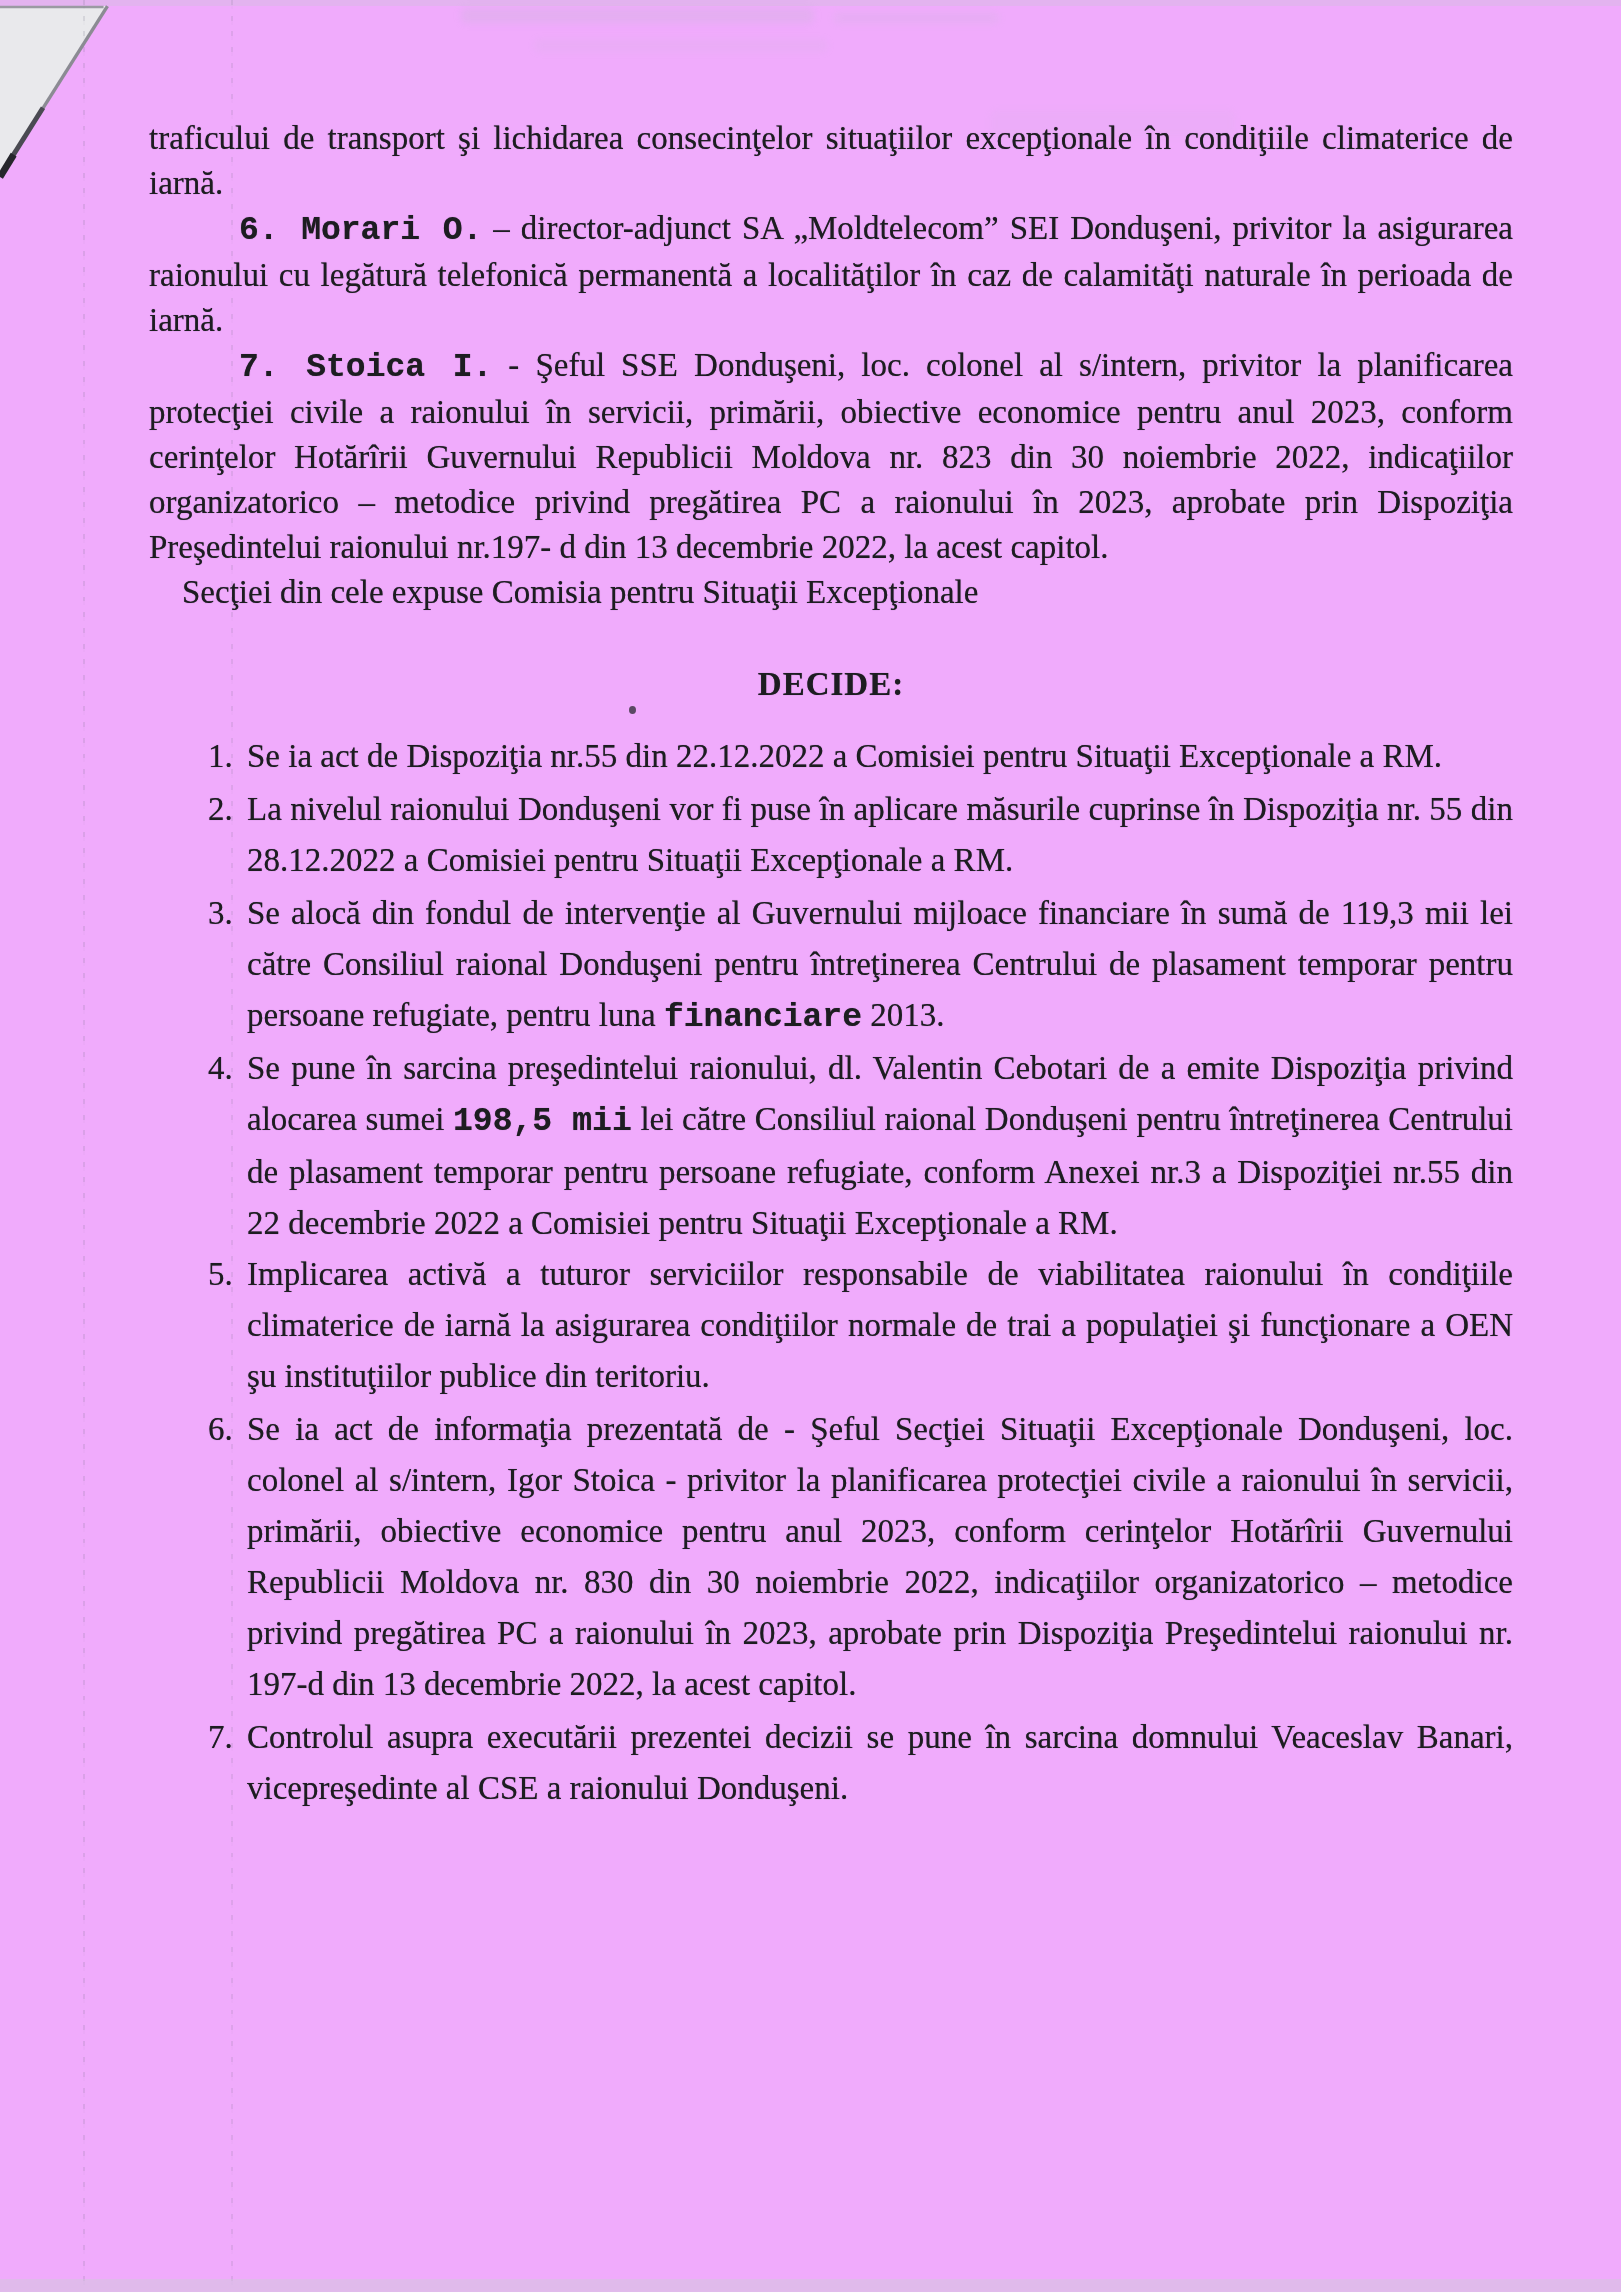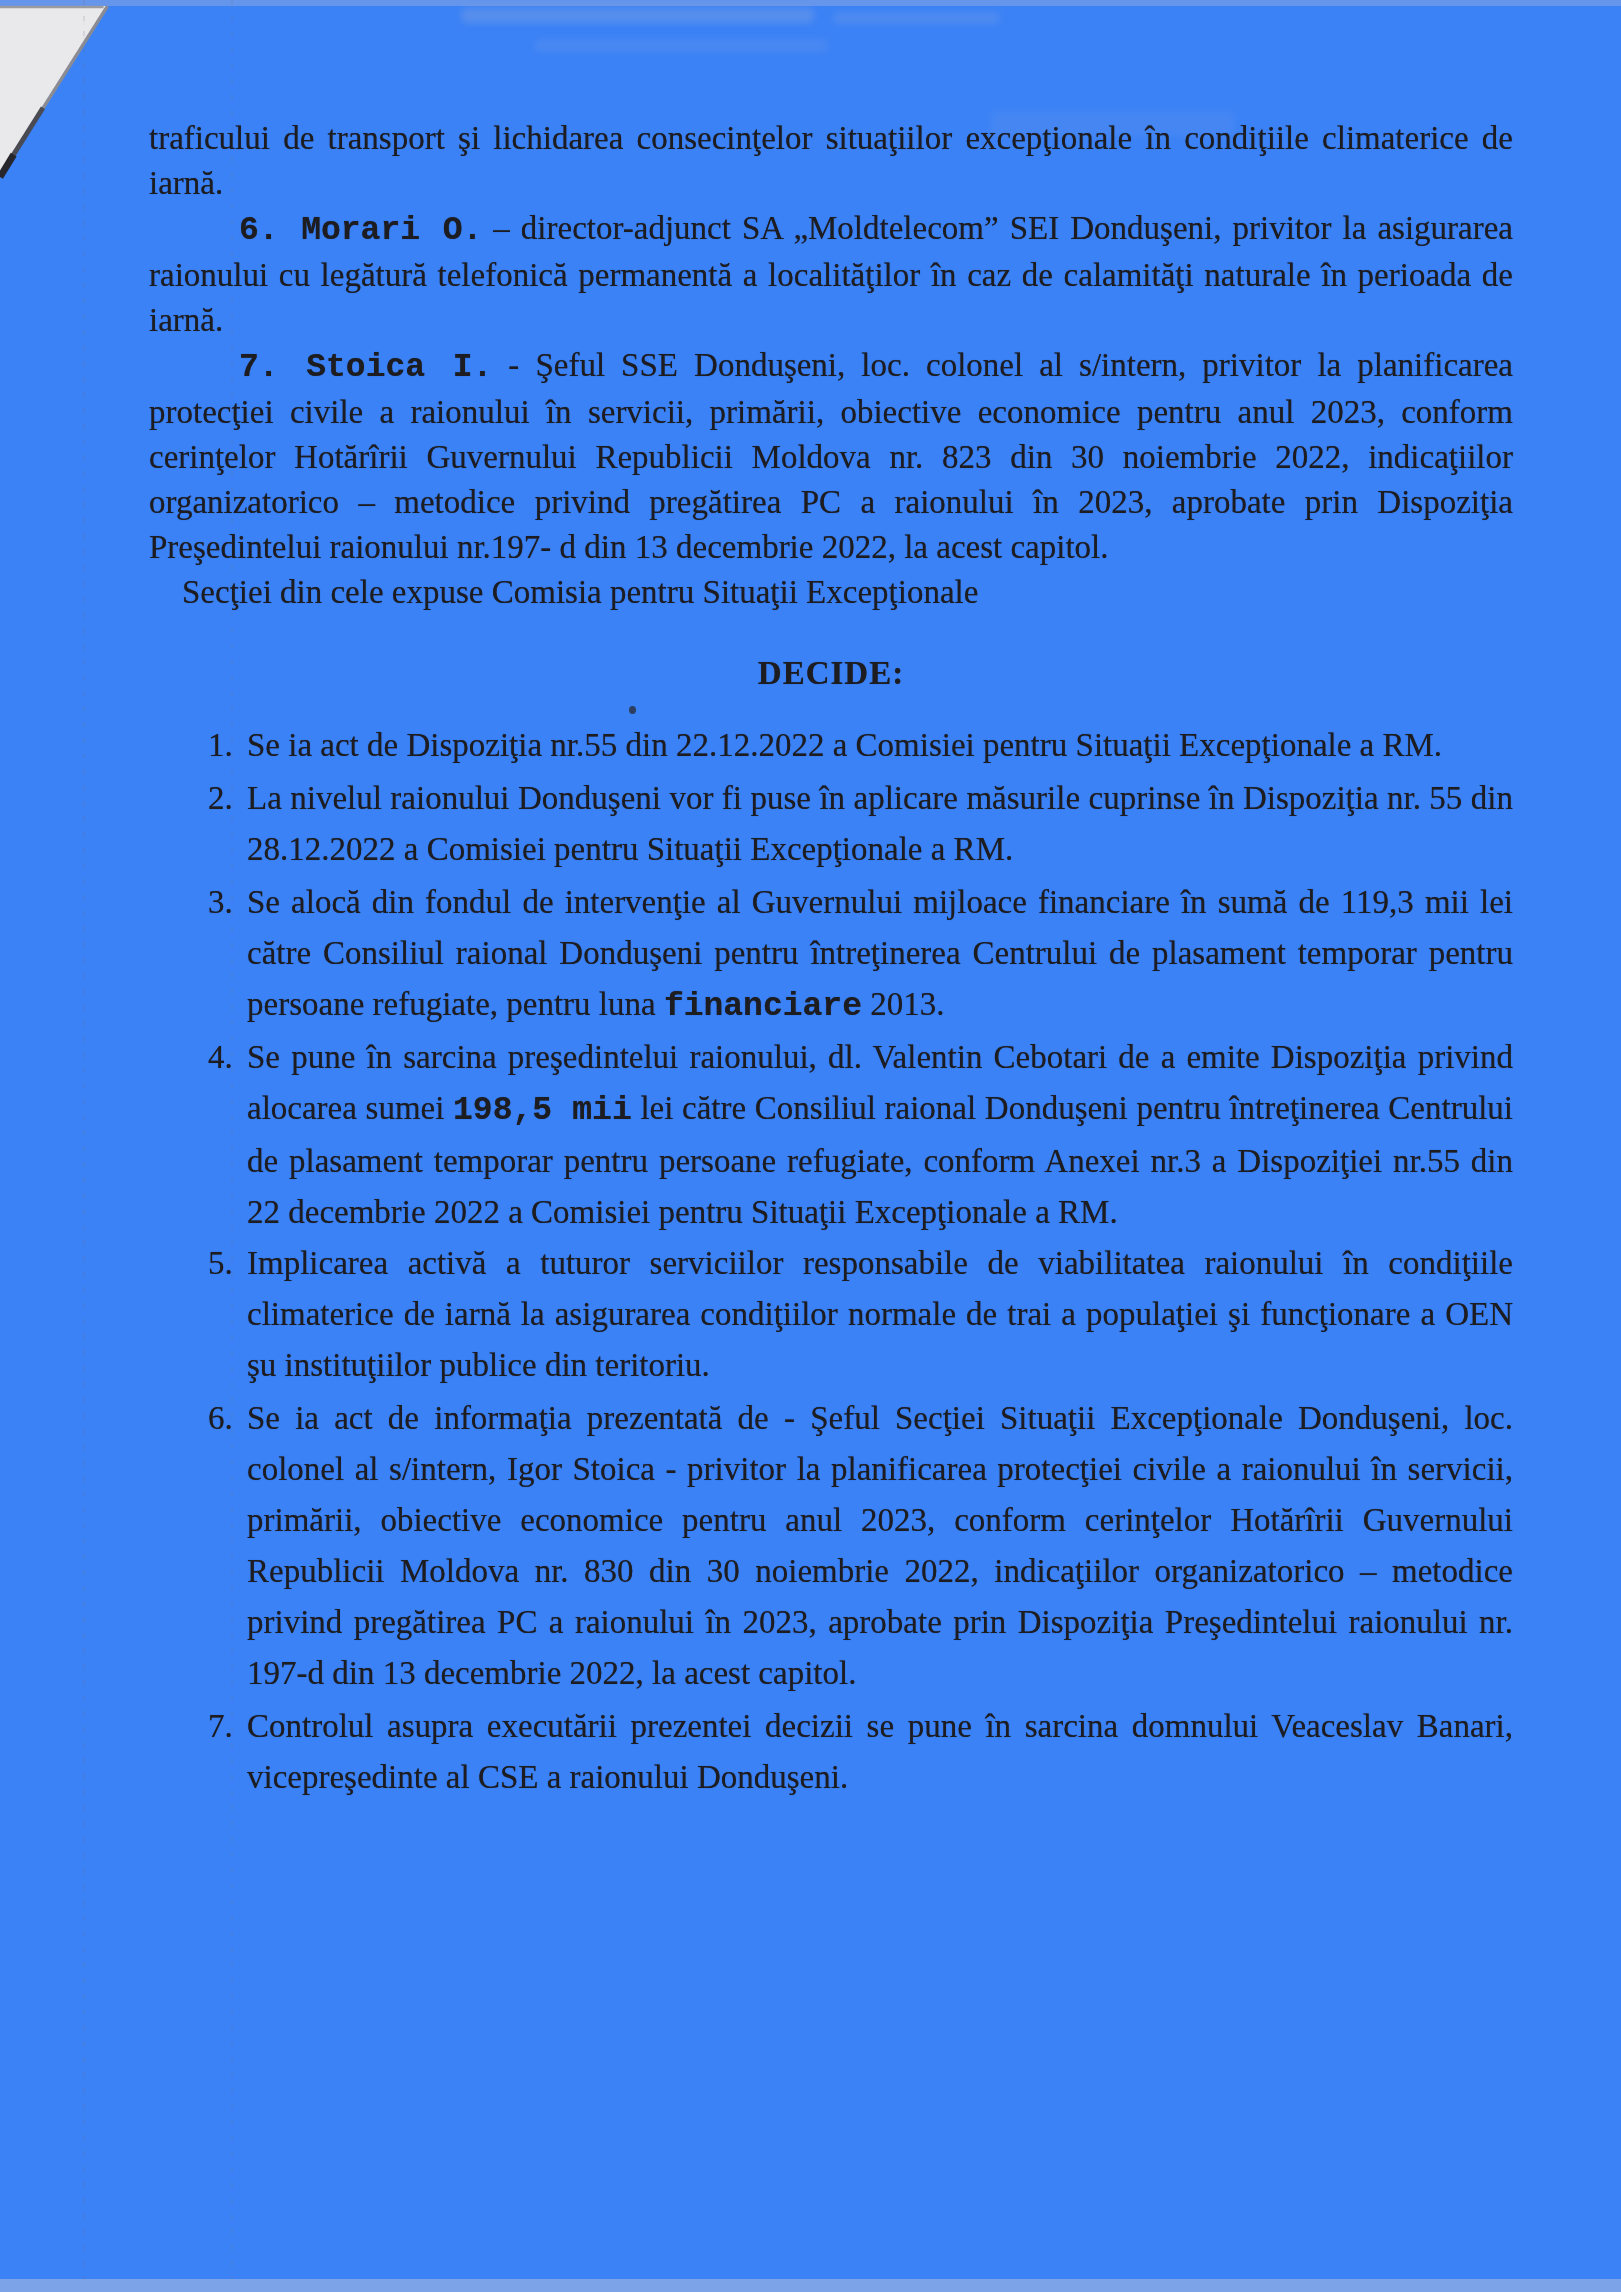--- a/index.html
+++ b/index.html
@@ -1,20 +1,20 @@
 <!DOCTYPE html>
 <html><head>
 <meta charset="utf-8">
 <style>
   html, body { margin: 0; padding: 0; background: #d0d0d4; }
   .page {
     position: relative;
     width: 1621px;
     height: 2293px;
-    background: #3b82f6;
+    background: #f0abfc;
     overflow: hidden;
     font-family: "Liberation Serif", "DejaVu Serif", serif;
     color: #1d1d21;
   }
   
   .corner-fold { position: absolute; left: 0; top: 0; width: 127px; height: 191px; }
   .fold-line {
     position: absolute; top: 0; bottom: 0; width: 2px;
     background: repeating-linear-gradient(to bottom,
       rgba(105,105,125,0.20) 0 4.9px, rgba(105,105,125,0.04) 4.9px 8.8px, transparent 8.8px 15.7px);
@@ -36,21 +36,21 @@
   .content {
     position: absolute; left: 149px; top: 116px; width: 1364px;
     font-size: 33px;
     text-shadow: 0 0 0.7px rgba(25,25,30,0.65);
   }
   .intro p { margin: 0; line-height: 45px; text-align: justify; }
   .indent-big { text-indent: 90px; }
   .indent-small { text-indent: 33px; }
   b, .bold { font-weight: bold; font-family: Liberation Mono, monospace; }
   .decide-heading {
-    margin: 36px 0 0 0; line-height: 45px;
+    margin: 47px 0 0 0; line-height: 45px;
     text-align: center; font-weight: bold; letter-spacing: 1px;
   }
   .decision-list { margin-top: 23.5px; line-height: 51px; }
   .decision-item { position: relative; padding-left: 98px; text-align: justify; margin: 0; }
   .decision-item .num { position: absolute; left: 59px; top: 0; text-align: left; }
 </style>
 </head>
 <body>
 
 <div class="page">

